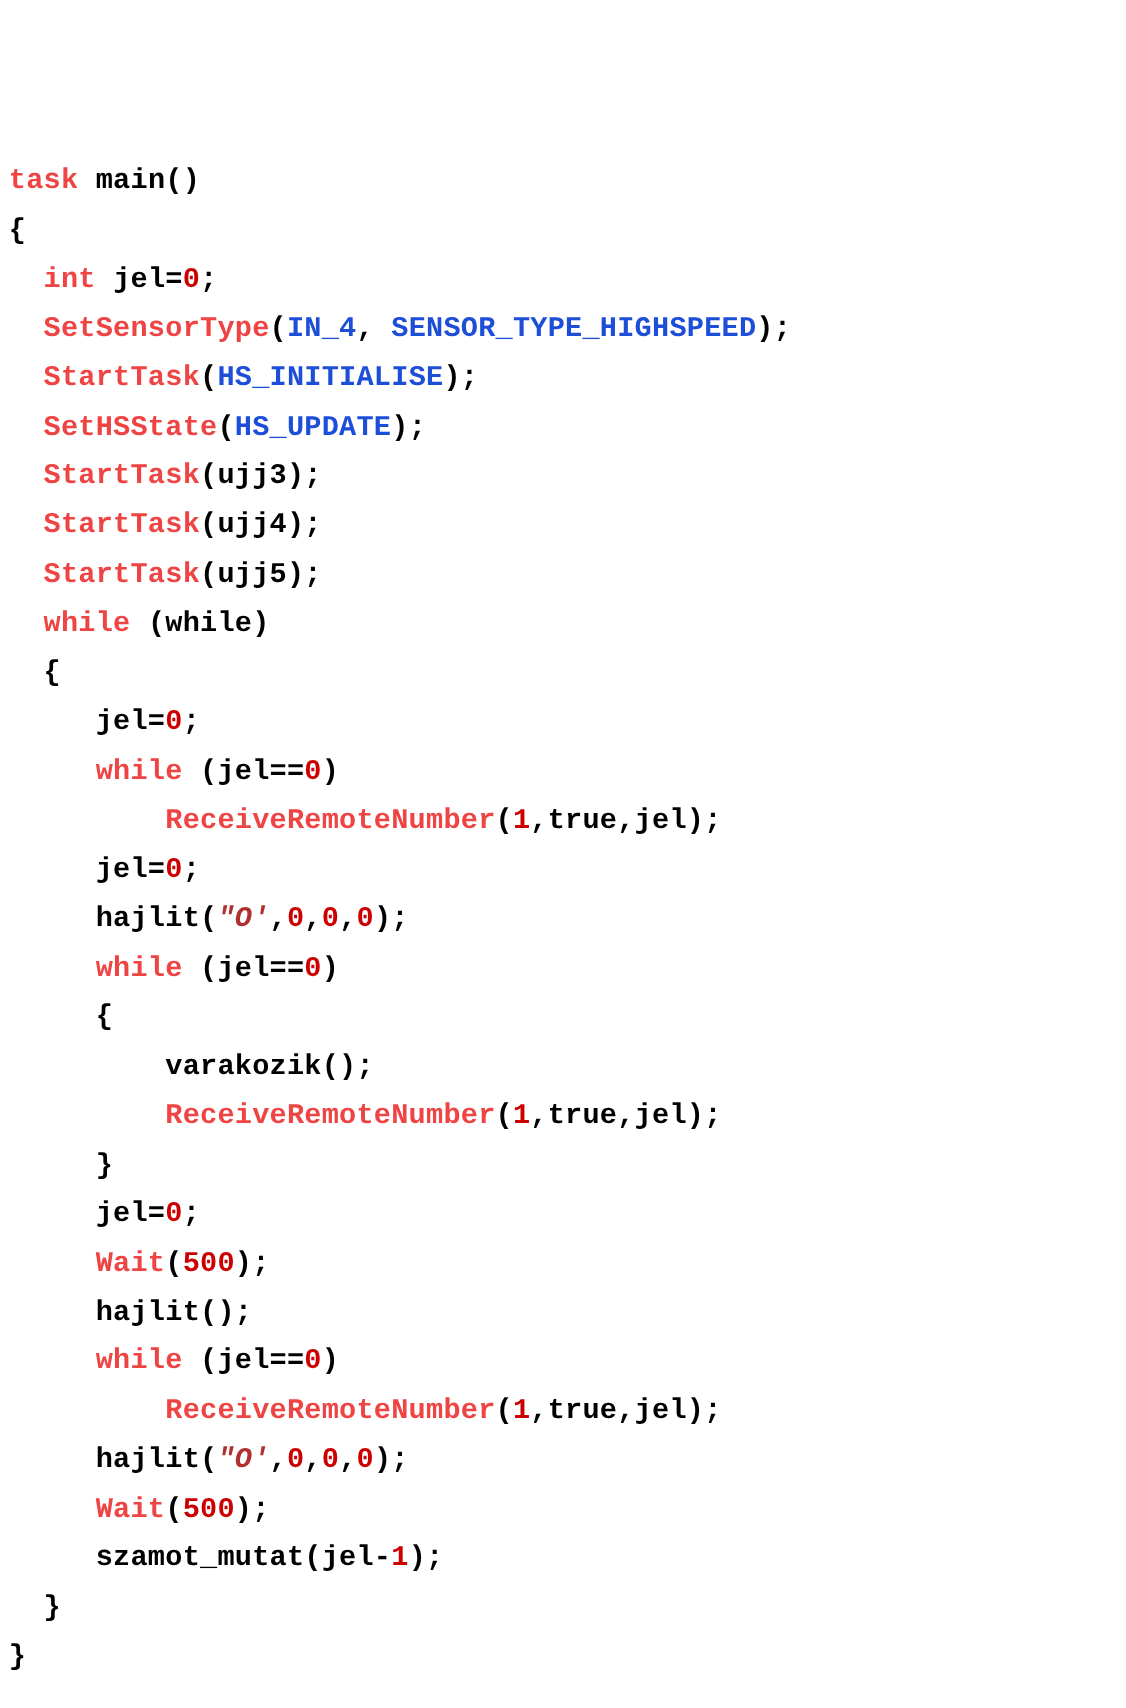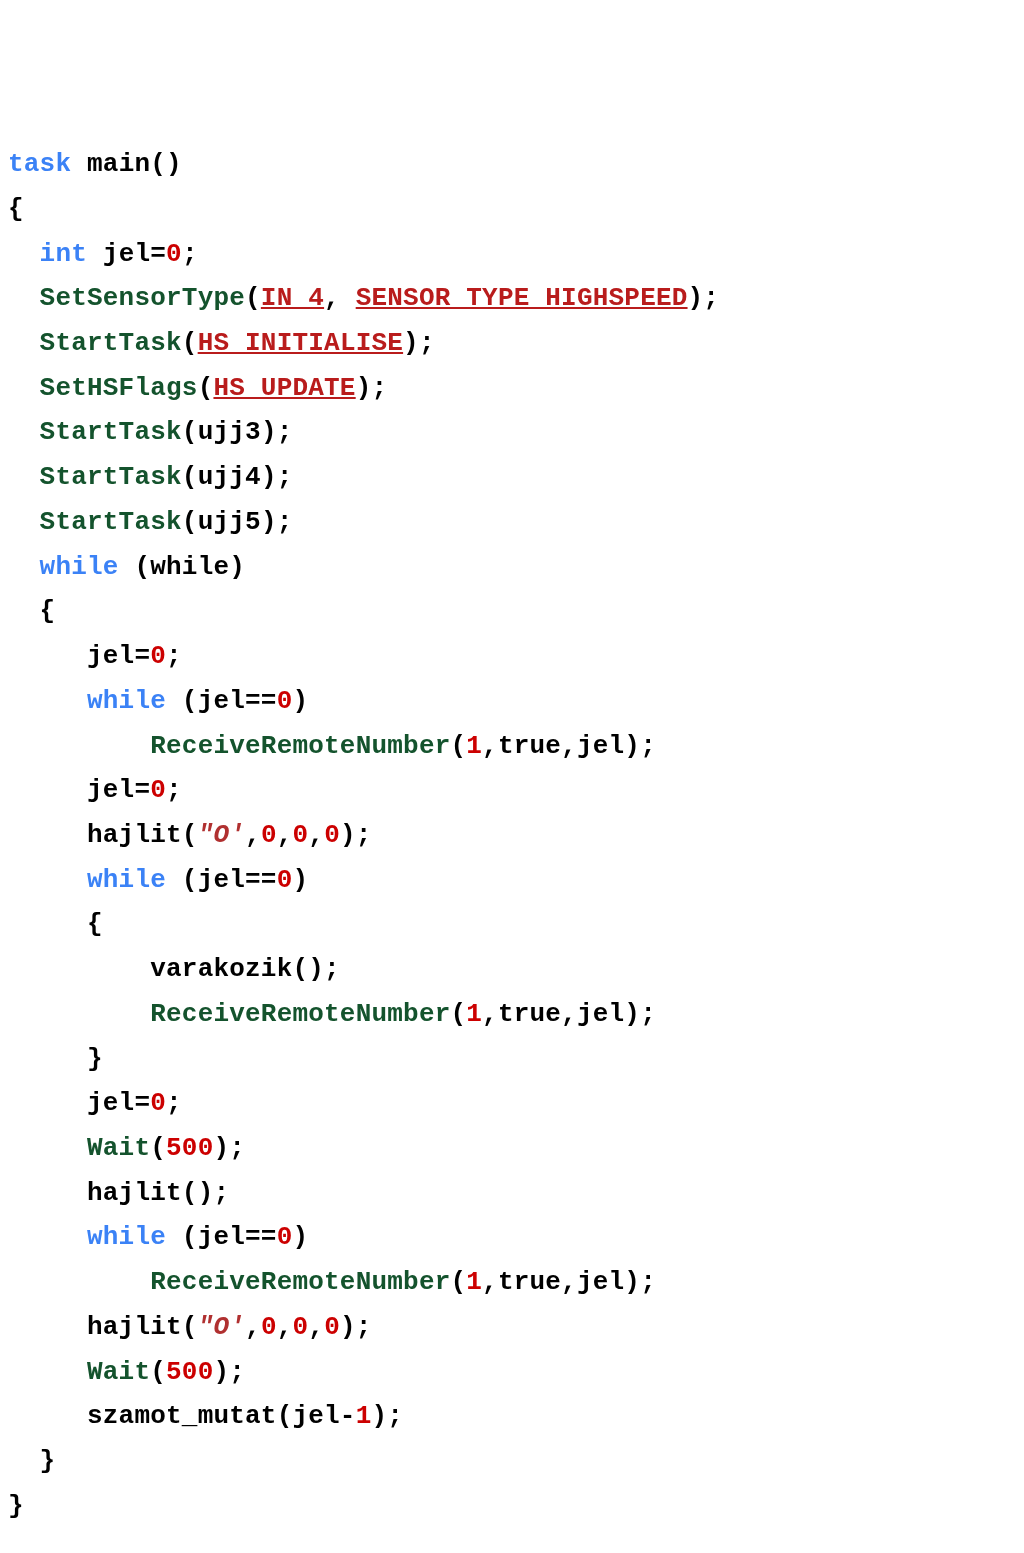--- a/index.html
+++ b/index.html
@@ -7,38 +7,38 @@
     padding: 8px;
     background: #ffffff;
     font-family: "Courier New", Courier, monospace;
     font-size: 26px;
     line-height: 1.72;
     color: #000000;
     white-space: pre;
     font-weight: bold;
     letter-spacing: 0.2px;
   }
-  .kw   { color: #14532d; font-weight: bold; }   
-  .ctrl { color: #3b82f6; font-weight: bold; }   
+  .kw   { color: #ef4444; font-weight: bold; }   
+  .ctrl { color: #ef4444; font-weight: bold; }   
   .ident{ color: #000000; }
-  .type { color: #b91c1c; text-decoration: underline; }                       
+  .type { color: #1d4ed8; }                       
   .num  { color: #cc0000; }
   .str  { color: #b03030; font-style: italic; }
   .pun  { color: #000000; font-weight: bold; }
 </style>
 </head>
 <body>
 
 
 <div><span><span class="ctrl">task</span> <span class="ident">main</span><span class="pun">()</span></span>
 <span><span class="pun">{</span></span>
 <span><span>  </span><span class="ctrl">int</span><span> </span><span class="ident">jel=</span><span class="num">0</span><span class="pun">;</span></span>
 <span><span>  </span><span class="kw">SetSensorType</span><span class="pun">(</span><span class="type">IN_4</span><span class="pun">, </span><span class="type">SENSOR_TYPE_HIGHSPEED</span><span class="pun">);</span></span>
 <span><span>  </span><span class="kw">StartTask</span><span class="pun">(</span><span class="type">HS_INITIALISE</span><span class="pun">);</span></span>
-<span><span>  </span><span class="kw">SetHSFlags</span><span class="pun">(</span><span class="type">HS_UPDATE</span><span class="pun">);</span></span>
+<span><span>  </span><span class="kw">SetHSState</span><span class="pun">(</span><span class="type">HS_UPDATE</span><span class="pun">);</span></span>
 <span><span>  </span><span class="kw">StartTask</span><span class="pun">(</span><span class="ident">ujj3</span><span class="pun">);</span></span>
 <span><span>  </span><span class="kw">StartTask</span><span class="pun">(</span><span class="ident">ujj4</span><span class="pun">);</span></span>
 <span><span>  </span><span class="kw">StartTask</span><span class="pun">(</span><span class="ident">ujj5</span><span class="pun">);</span></span>
 <span><span>  </span><span class="ctrl">while</span><span> </span><span class="pun">(while)</span></span>
 <span><span class="pun">  {</span></span>
 <span><span>     </span><span class="ident">jel=</span><span class="num">0</span><span class="pun">;</span></span>
 <span><span>     </span><span class="ctrl">while</span><span> </span><span class="pun">(jel==</span><span class="num">0</span><span class="pun">)</span></span>
 <span><span>         </span><span class="kw">ReceiveRemoteNumber</span><span class="pun">(</span><span class="num">1</span><span class="pun">,true,jel);</span></span>
 <span><span>     </span><span class="ident">jel=</span><span class="num">0</span><span class="pun">;</span></span>
 <span><span>     </span><span class="ident">hajlit(</span><span class="str">"O'</span><span class="pun">,</span><span class="num">0</span><span class="pun">,</span><span class="num">0</span><span class="pun">,</span><span class="num">0</span><span class="pun">);</span></span>

